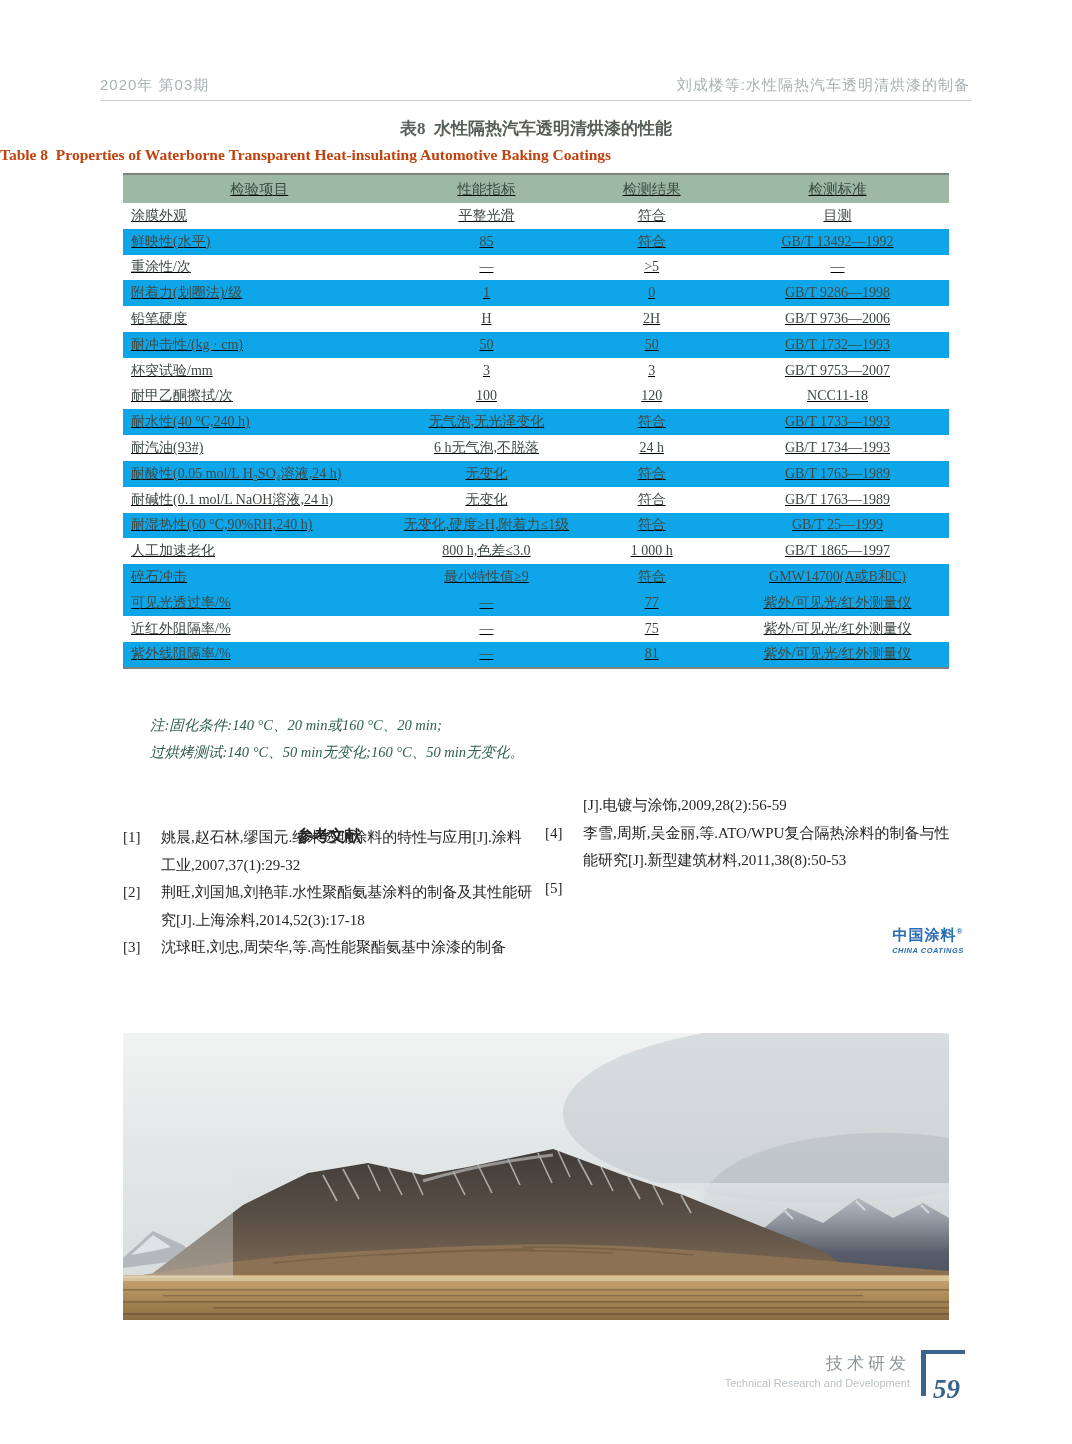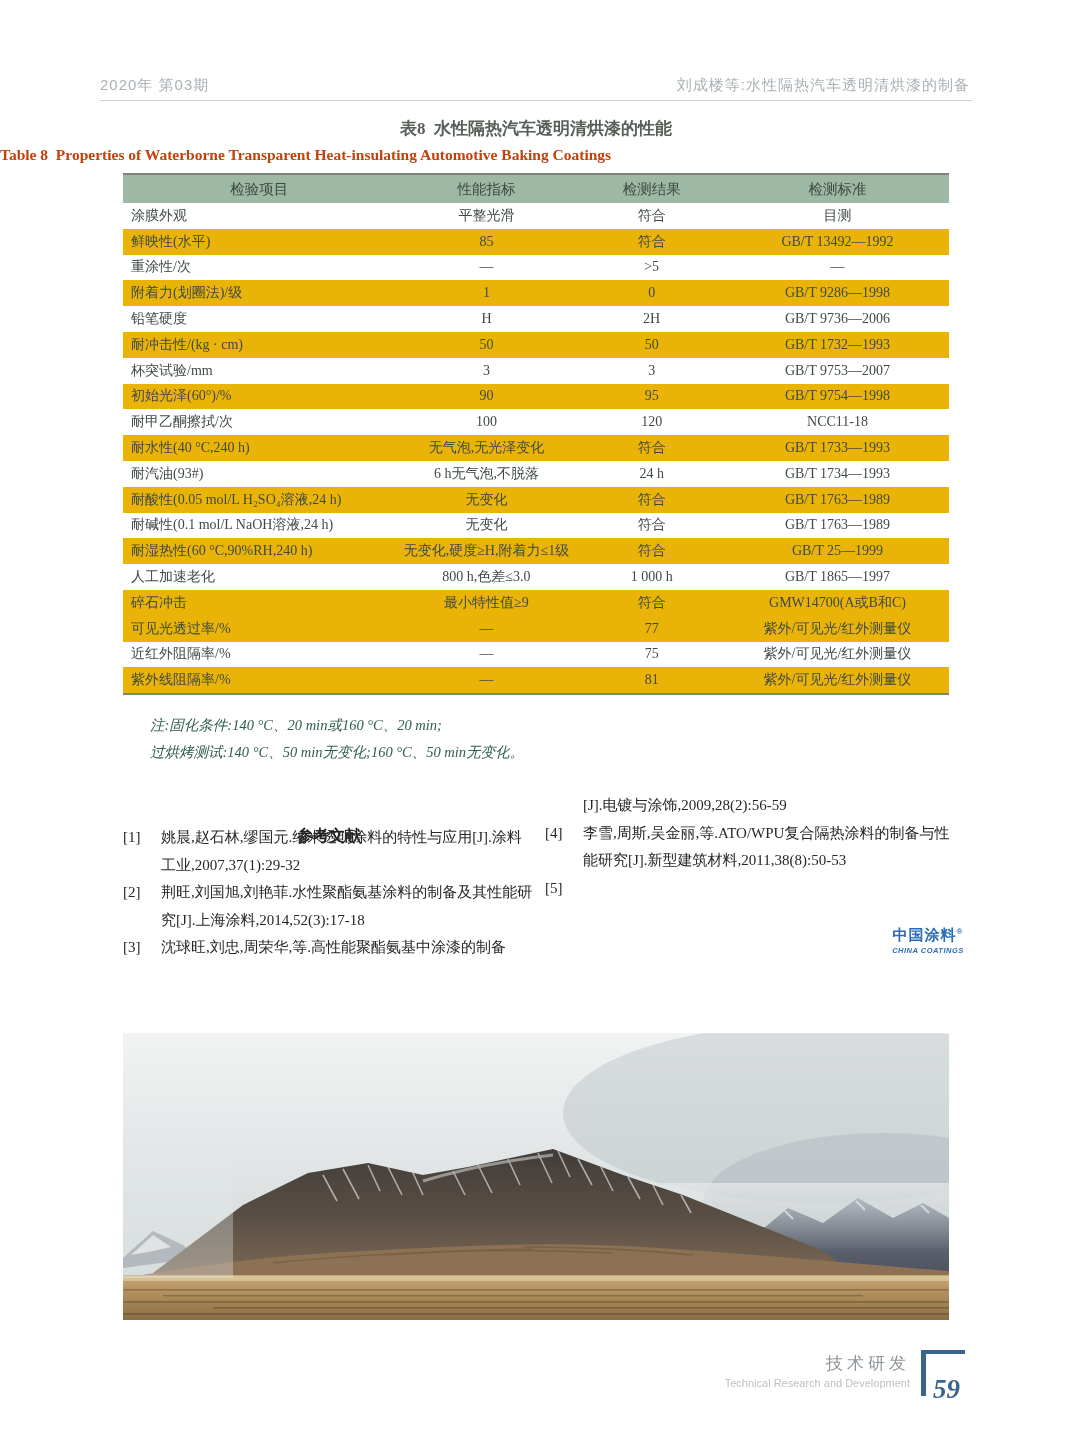--- a/index.html
+++ b/index.html
@@ -14,27 +14,27 @@
     font-family:"Liberation Sans","DejaVu Sans",sans-serif;letter-spacing:1px;}
   .head-rule{position:absolute;left:100px;right:100px;top:100px;height:1px;background:#ccd1d3;}
   
   .title-cn{position:absolute;left:0;top:117px;width:100%;text-align:center;font-weight:bold;
     font-size:17px;color:#566059;white-space:pre-wrap;}
   .title-en{position:absolute;left:0;top:146px;width:100%;text-align:left;font-weight:bold;
     font-size:15.5px;color:#c2410c;white-space:pre-wrap;}
   
   .tbl-wrap{position:absolute;left:123px;top:173px;width:826px;}
   table.props{width:100%;border-collapse:collapse;table-layout:fixed;
-    border-top:2px solid #7e837e;border-bottom:2px solid #7e837e;}
+    border-top:2px solid #7e837e;border-bottom:2px solid #7e837e;text-decoration:underline;}
   table.props th{height:28px;background:#9db9a5;color:#3c4a40;font-weight:normal;
     font-size:14.5px;text-align:center;padding:0;}
   table.props td{height:25.8px;font-size:14px;color:#3f4a43;text-align:center;padding:0;
     white-space:nowrap;overflow:hidden;}
   table.props td:first-child{text-align:left;padding-left:8px;}
-  table.props tr.green td{background:#eab308;}
+  table.props tr.green td{background:#0ea5e9;}
   
   .tbl-notes{position:absolute;left:150px;top:712px;font-size:14.5px;line-height:27px;
     font-style:italic;color:#2f5f4b;}
   
   .ref-heading{position:absolute;left:123px;top:826px;width:412px;text-align:center;
     font-weight:bold;font-size:16px;color:#222;}
   .ref-col{position:absolute;width:412px;font-size:15px;line-height:27.5px;color:#262626;}
   .ref-col.left{left:123px;top:824px;}
   .ref-col.right{left:545px;top:792px;width:410px;}
   .ref-item{position:relative;padding-left:38px;}
@@ -120,26 +120,20 @@
           <td>50</td>
           <td>50</td>
           <td>GB/T 1732—1993</td>
         </tr>
         <tr>
           <td>杯突试验/mm</td>
           <td>3</td>
           <td>3</td>
           <td>GB/T 9753—2007</td>
         </tr>
-        <tr class="green">
-          <td>初始光泽(60°)/%</td>
-          <td>90</td>
-          <td>95</td>
-          <td>GB/T 9754—1998</td>
-        </tr>
         <tr>
           <td>耐甲乙酮擦拭/次</td>
           <td>100</td>
           <td>120</td>
           <td>NCC11-18</td>
         </tr>
         <tr class="green">
           <td>耐水性(40 °C,240 h)</td>
           <td>无气泡,无光泽变化</td>
           <td>符合</td>

